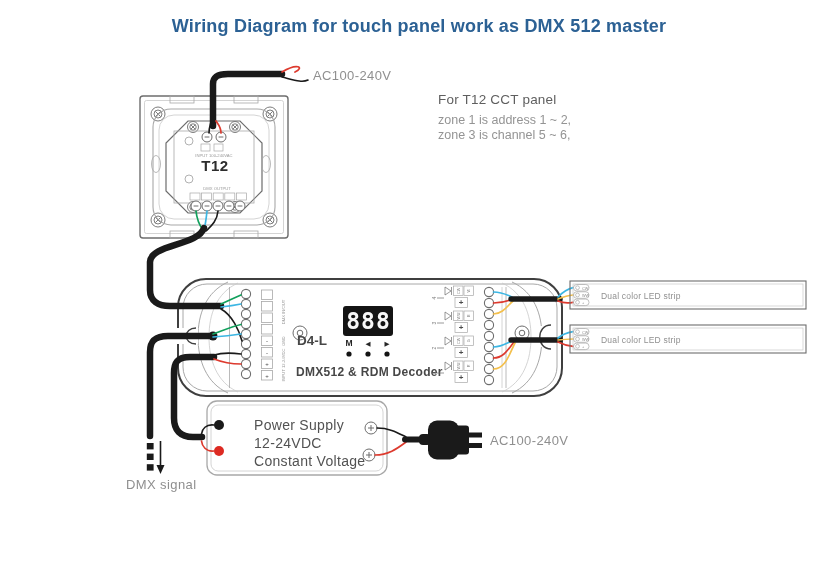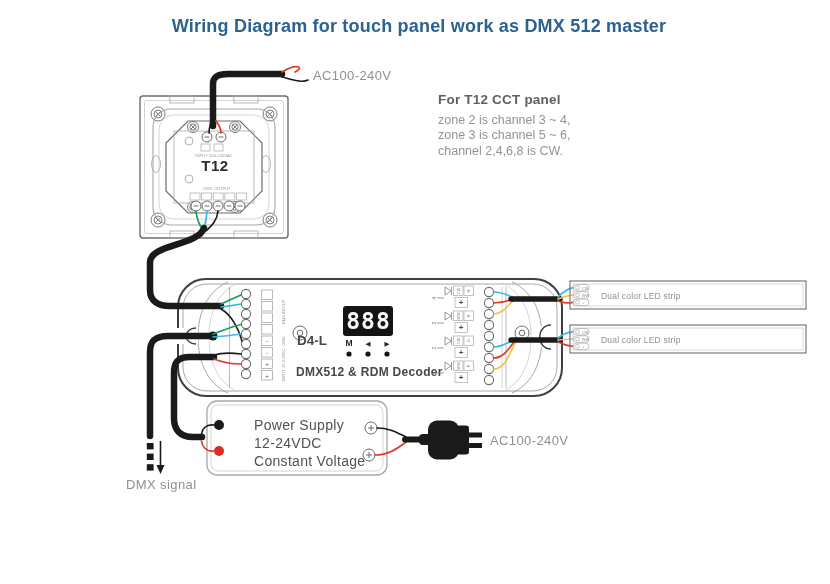--- a/index.html
+++ b/index.html
@@ -2,21 +2,21 @@
 <html><head>
 <meta charset="utf-8">
 <style>
   html,body{margin:0;padding:0;background:#fff;}
   .canvas{position:relative;width:830px;height:584px;background:#ffffff;overflow:hidden;
           font-family:"Liberation Sans",sans-serif;}
   .title{position:absolute;top:16px;left:4px;width:100%;text-align:center;
          font-size:18px;font-weight:bold;color:#2c6194;letter-spacing:.2px;}
   .info{position:absolute;left:438px;top:92px;width:230px;color:#949494;
         font-size:12.5px;line-height:15.5px;}
-  .info-heading{color:#5f5f5f;font-size:13.5px;font-weight:700;margin-bottom:5px;letter-spacing:.2px;}
+  .info-heading{color:#5f5f5f;font-size:13.5px;font-weight:400;margin-bottom:5px;letter-spacing:.2px;}
   svg{position:absolute;left:0;top:0;}
   
   .sd{stroke:#3f3f3f;fill:none;}
   .sm{stroke:#6d6d6d;fill:none;}
   .sl{stroke:#a8a8a8;fill:none;}
   .sxl{stroke:#c9c9c9;fill:none;}
   .wk{stroke:#1a1a1a;fill:none;stroke-linecap:round;stroke-linejoin:round;stroke-width:1.6;}
   .cable{stroke:#1a1a1a;fill:none;stroke-linecap:round;stroke-linejoin:round;stroke-width:6.5;}
   .cableS{stroke:#1a1a1a;fill:none;stroke-linecap:round;stroke-linejoin:round;stroke-width:5.5;}
   .wr{stroke:#dd3a2e;fill:none;stroke-linecap:round;stroke-width:1.7;}
@@ -44,23 +44,22 @@
 </style>
 </head>
 <body>
 
 <div class="canvas">
 
   <div class="title">Wiring Diagram for touch panel work as DMX 512 master</div>
 
   <div class="info">
     <div class="info-heading">For T12 CCT panel</div>
-    <div class="info-line">zone 2 is channel 3 ~ 4,</div>
+    <div class="info-line">zone 1 is address 1 ~ 2,</div>
     <div class="info-line">zone 3 is channel 5 ~ 6,</div>
-    <div class="info-line">channel 2,4,6,8 is CW.</div>
   </div>
 
   <svg width="830" height="584" viewBox="0 0 830 584">
     <defs>
       <g id="screw7">
         <circle r="7" fill="#fff"></circle>
           <circle r="4" fill="none"></circle>
         <line x1="-2.6" y1="-2.6" x2="2.6" y2="2.6"></line>
           <line x1="-2.6" y1="2.6" x2="2.6" y2="-2.6"></line>
       </g>

